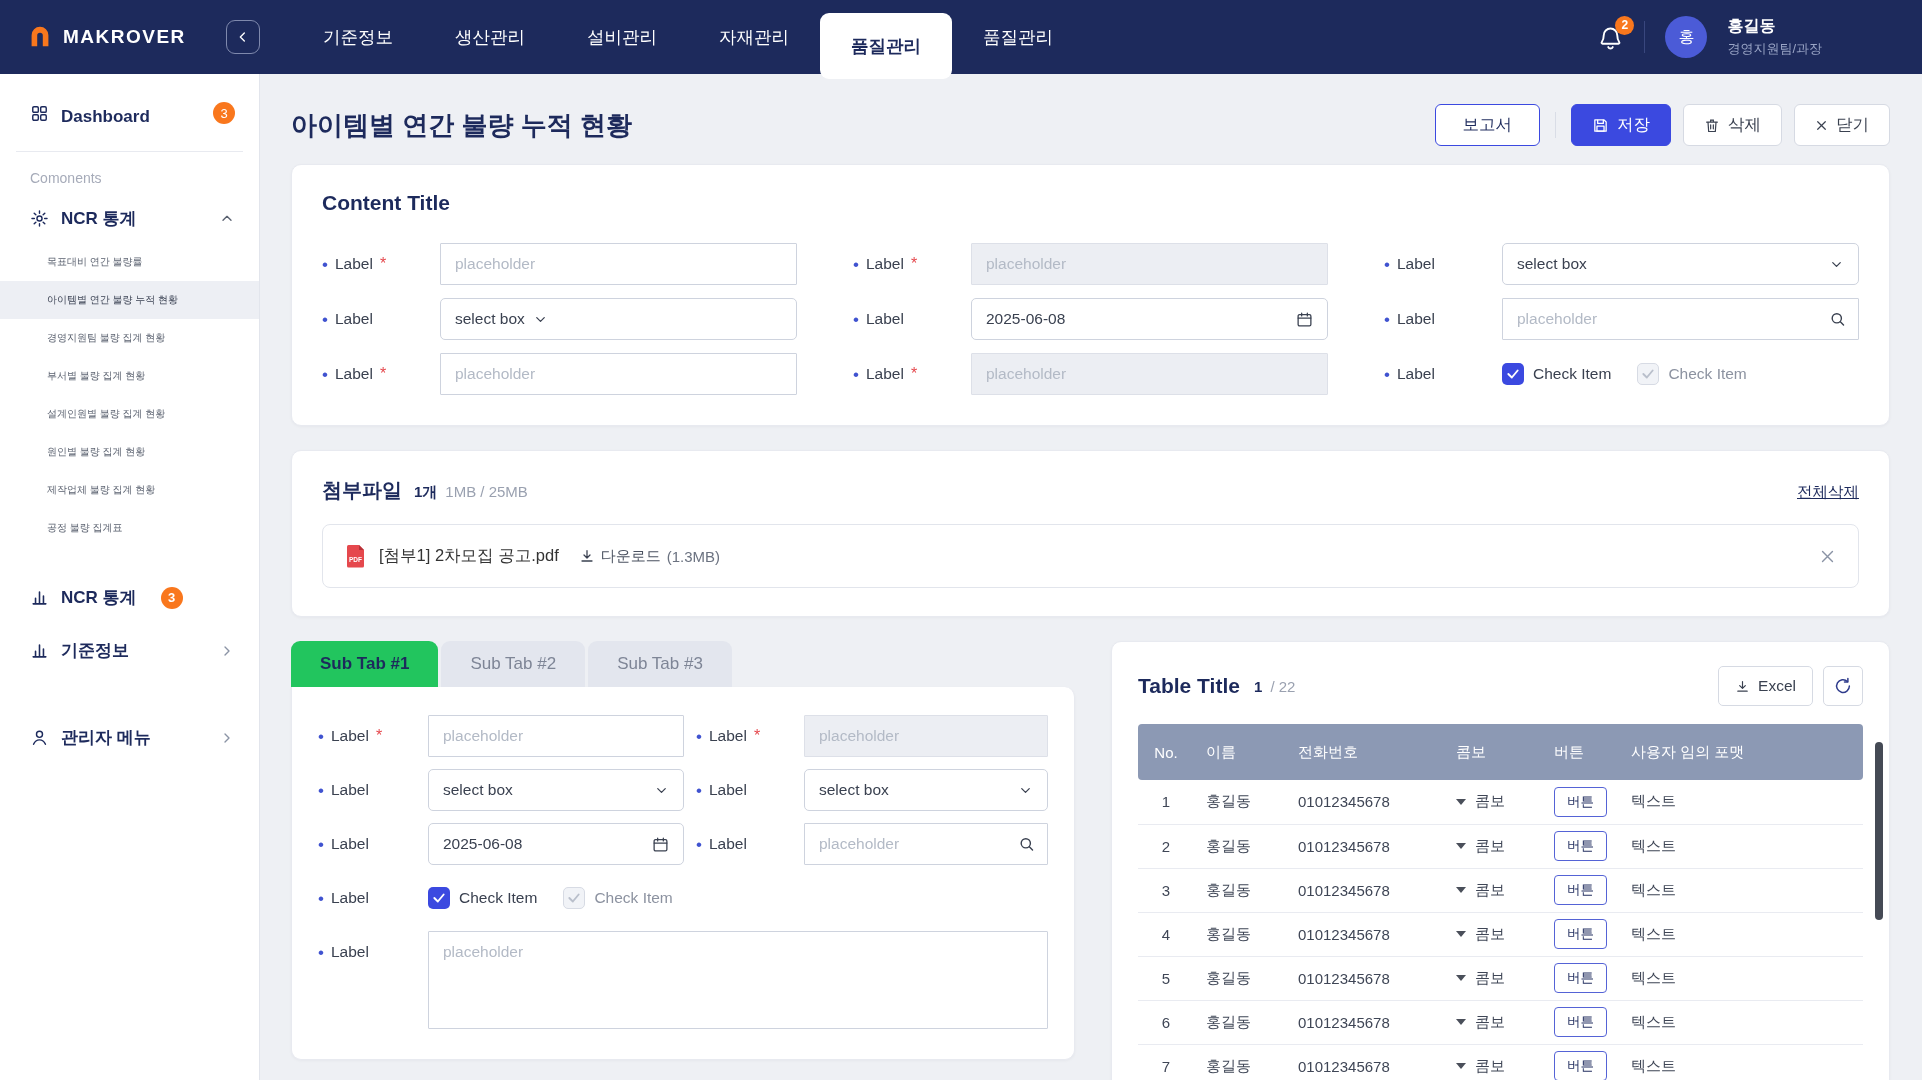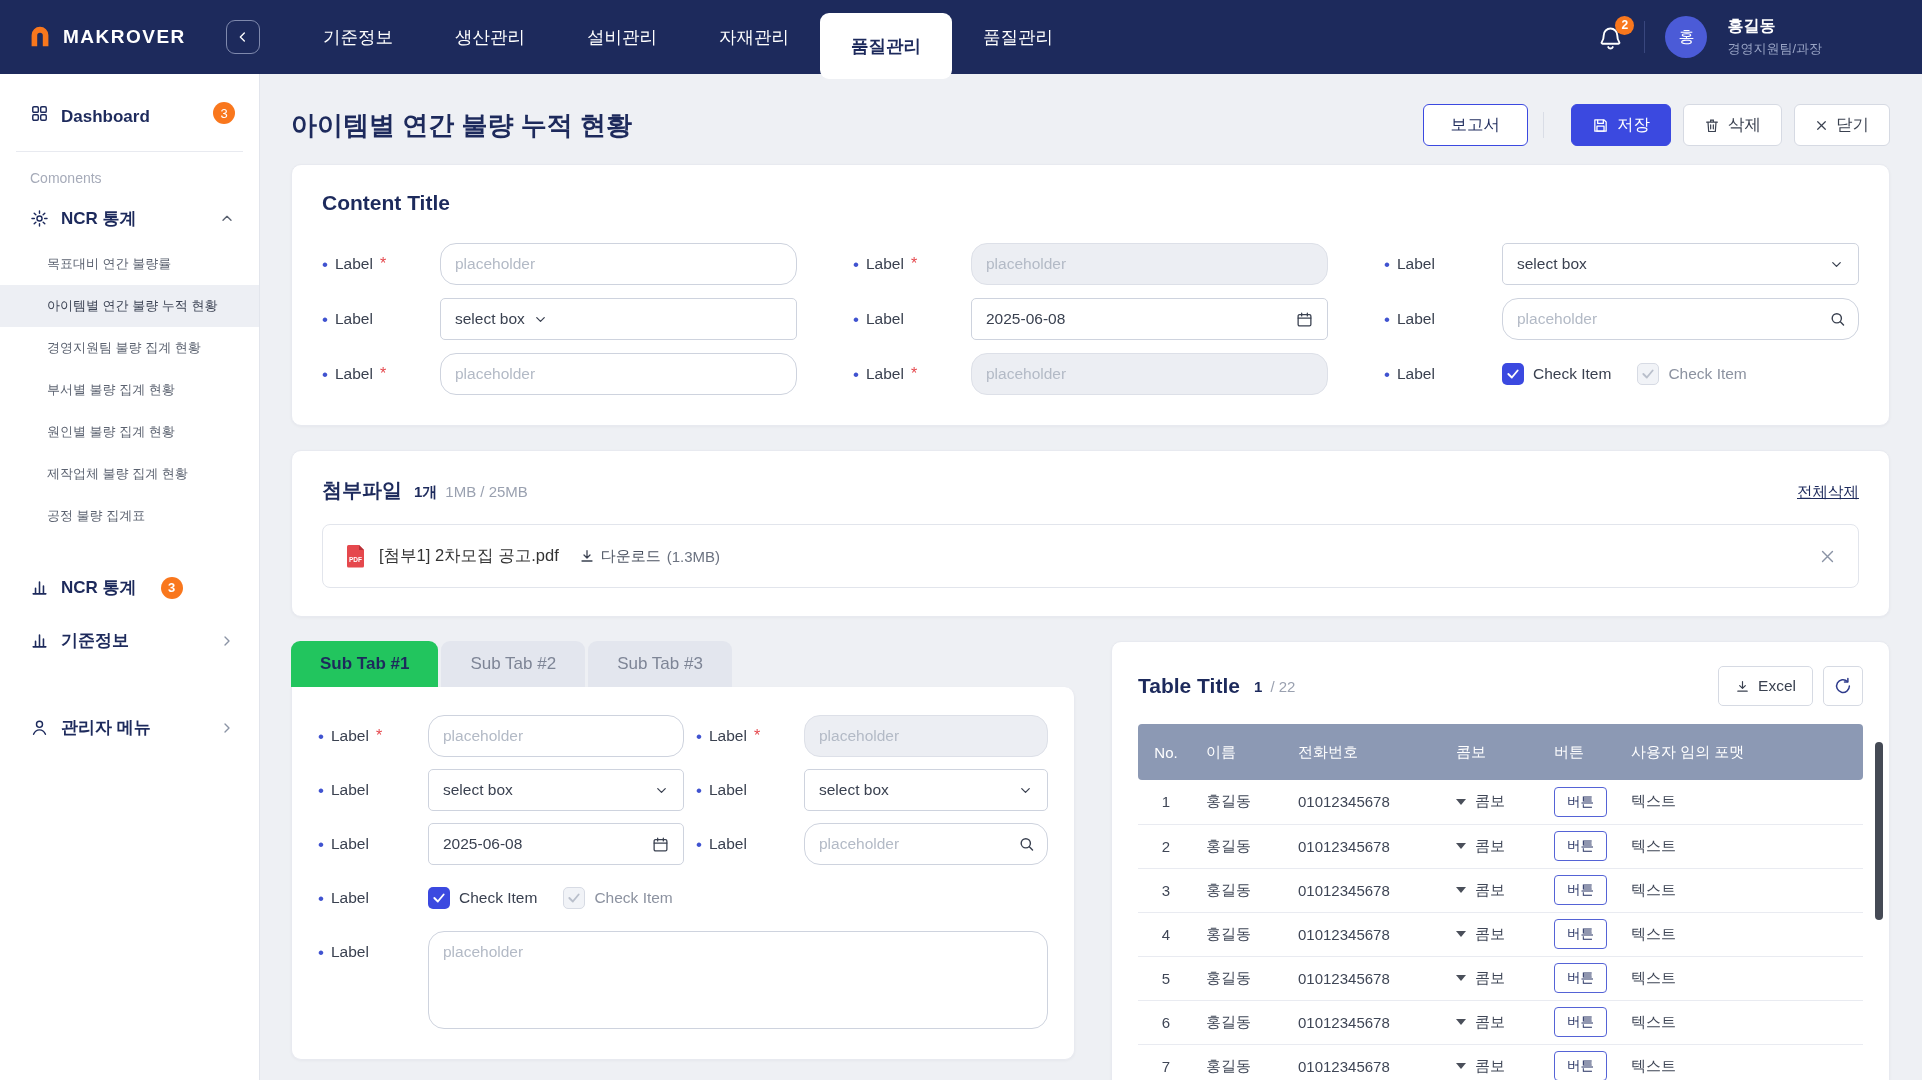--- a/index.html
+++ b/index.html
@@ -36,56 +36,56 @@
     border-right:1px solid #e2e5ec; overflow:hidden; z-index:10; }
   .side-dash { display:flex; align-items:center; gap:12px; padding:25px 24px 20px 30px; cursor:pointer; }
   .side-dash-label { color:#1d2a5c; font-weight:bold; font-size:17px;margin-top:8px; }
   .side-badge { margin-left:auto; background:#f9771d; color:#fff; border-radius:50%;
     width:22px; height:22px; font-size:13px; display:flex; align-items:center; justify-content:center; }
   .side-divider { height:1px; background:#e8eaf0; margin:4px 16px 0; }
   .side-section { color:#a6abb9; font-size:14px; padding:18px 30px 8px; }
   .side-group-head { display:flex; align-items:center; gap:12px; padding:13px 24px 13px 30px;
     color:#1d2a5c; font-weight:bold; font-size:17px; cursor:pointer; }
   .side-group-head .chevright, .side-row .chevright { margin-left:auto; display:flex; }
-  .side-sub-item { padding:12px 10px 12px 47px; font-size:13px; color:#5b6270; cursor:pointer;
+  .side-sub-item { padding:12px 10px 12px 47px; font-size:10px; color:#5b6270; cursor:pointer;
     white-space:nowrap; overflow:hidden; }
   .side-sub-item.active { background:#edeff4; color:#3c4354; }
   .side-bottom { margin-top:24px; }
   .side-row { display:flex; align-items:center; gap:12px; padding:15px 24px 15px 30px;
     color:#1d2a5c; font-weight:bold; font-size:17px; cursor:pointer; }
   .side-row.admin { margin-top:34px; }
   .side-row .side-badge { margin-left:12px; }
 
   
   .main { position:absolute; left:260px; top:74px; right:0; bottom:0; padding:0 32px 0 31px;
     overflow:hidden; }
   .page-head { display:flex; align-items:center; margin-top:30px; }
   .page-title { font-size:26px; font-weight:bold; color:#1d2a5c; }
   .page-actions { margin-left:auto; display:flex; align-items:center; gap:12px; }
   .btn { height:42px; border-radius:6px; display:inline-flex; align-items:center;
     justify-content:center; gap:8px; font-size:16.5px; background:#fff; border:1px solid #d6dae3;
     color:#3a4150; padding:0 20px; cursor:pointer; font-family:inherit; }
   .btn-report { border-color:#3b49e0; color:#1d2a5c; padding:0 27px; }
-  .btn-save { background:#3b49e0; border-color:#3b49e0; color:#fff;margin-left:12px; }
+  .btn-save { background:#3b49e0; border-color:#3b49e0; color:#fff; }
   .actions-divider { width:1px; height:26px; background:#d9dde6; margin:0 3px; }
 
   .card { background:#fff; border-radius:10px; border:1px solid #e8eaf0;
     box-shadow:0 1px 3px rgba(20,30,60,0.04); }
   .card1 { margin-top:18px; padding:26px 30px 30px; }
   .card-title { font-size:21px; font-weight:bold; color:#1d2a5c; }
 
   .form-grid { display:grid; grid-template-columns:1fr 1fr 1fr; column-gap:56px; row-gap:13px;
     margin-top:28px; }
   .field { display:flex; align-items:center; gap:14px; }
   .flabel { width:104px; flex:none; font-size:15.5px; color:#3a4150; display:flex;
     align-items:center; gap:7px; }
   .dot { color:#4053d0; font-size:17px; line-height:1; }
   .req { color:#e5484d; font-size:16px; }
   .control { flex:1; position:relative; }
-  .input { width:100%; height:42px; border:1px solid #ced3de; border-radius:16px; padding:0 14px;
+  .input { width:100%; height:42px; border:1px solid #ced3de; border-radius:1px; padding:0 14px;
     font-size:15.5px; color:#333; background:#fff; font-family:inherit; outline:none; }
   .input::placeholder { color:#b3bac6; }
   .input:disabled { background:#eceef3; border-color:#dde0e8; }
   .selectbox { height:42px; border:1px solid #ced3de; border-radius:5px; display:flex;
     align-items:center; padding:0 14px; font-size:15.5px; color:#3a4150; background:#fff;
     cursor:pointer; }
   .selectbox .chev { margin-left:auto; display:flex; }
   .selectbox.inline-chev .chev { margin-left:8px; }
   .icon-right { position:absolute; right:13px; top:50%; transform:translateY(-50%); display:flex; }
   .checks { display:flex; gap:26px; align-items:center; height:42px; }
@@ -234,20 +234,21 @@
       <svg width="16" height="16" viewBox="0 0 24 24" fill="none" stroke="#59606f" stroke-width="2" stroke-linecap="round" stroke-linejoin="round">
           <polyline points="6 14 12 8 18 14"></polyline>
         </svg>
     </span>
   </div>
   <div>
       <div class="side-sub-item">목표대비 연간 불량률</div>
       <div class="side-sub-item active">아이템별 연간 불량 누적 현황</div>
       <div class="side-sub-item">경영지원팀 불량 집계 현황</div>
       <div class="side-sub-item">부서별 불량 집계 현황</div>
+      <div class="side-sub-item">설계인원별 불량 집계 현황</div>
       <div class="side-sub-item">원인별 불량 집계 현황</div>
       <div class="side-sub-item">제작업체 불량 집계 현황</div>
       <div class="side-sub-item">공정 불량 집계표</div>
     </div>
 
   <div class="side-bottom">
     <div class="side-row">
       <span style="display:flex;">
         <svg width="19" height="19" viewBox="0 0 24 24" fill="none" stroke="#1d2a5c" stroke-width="2" stroke-linecap="round">
             <path d="M4 20h16M7 20v-7M12 20V5M17 20v-10"></path>

